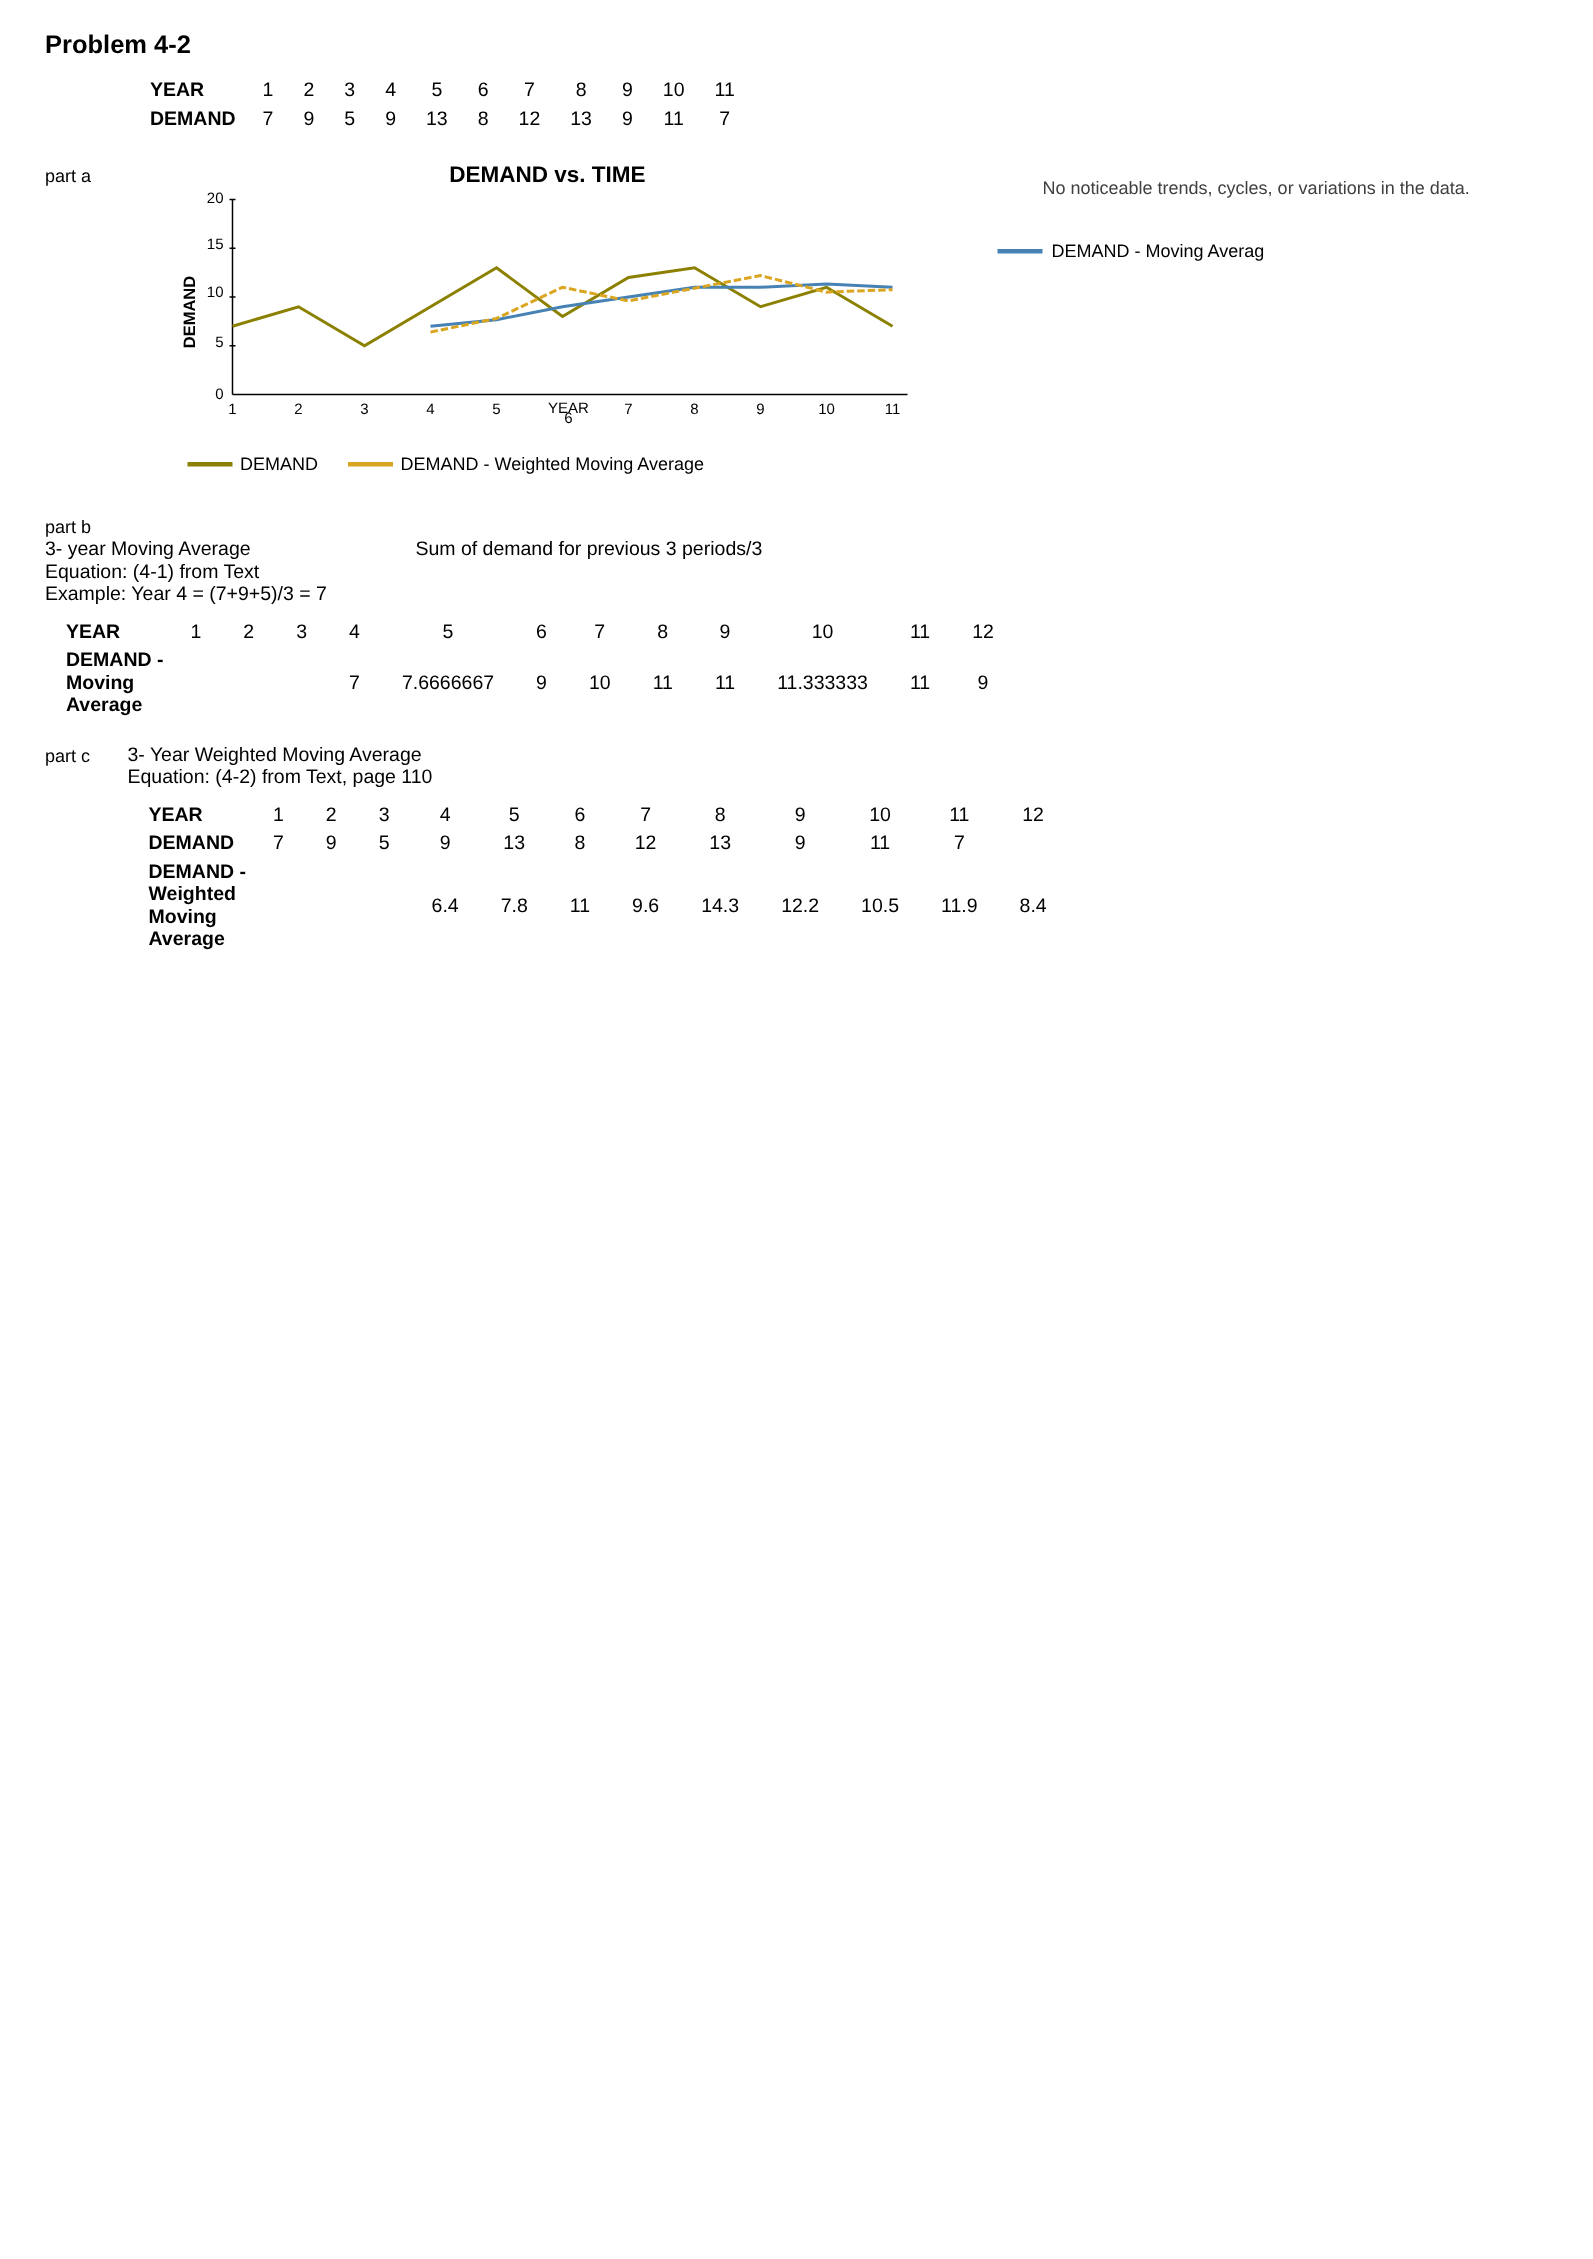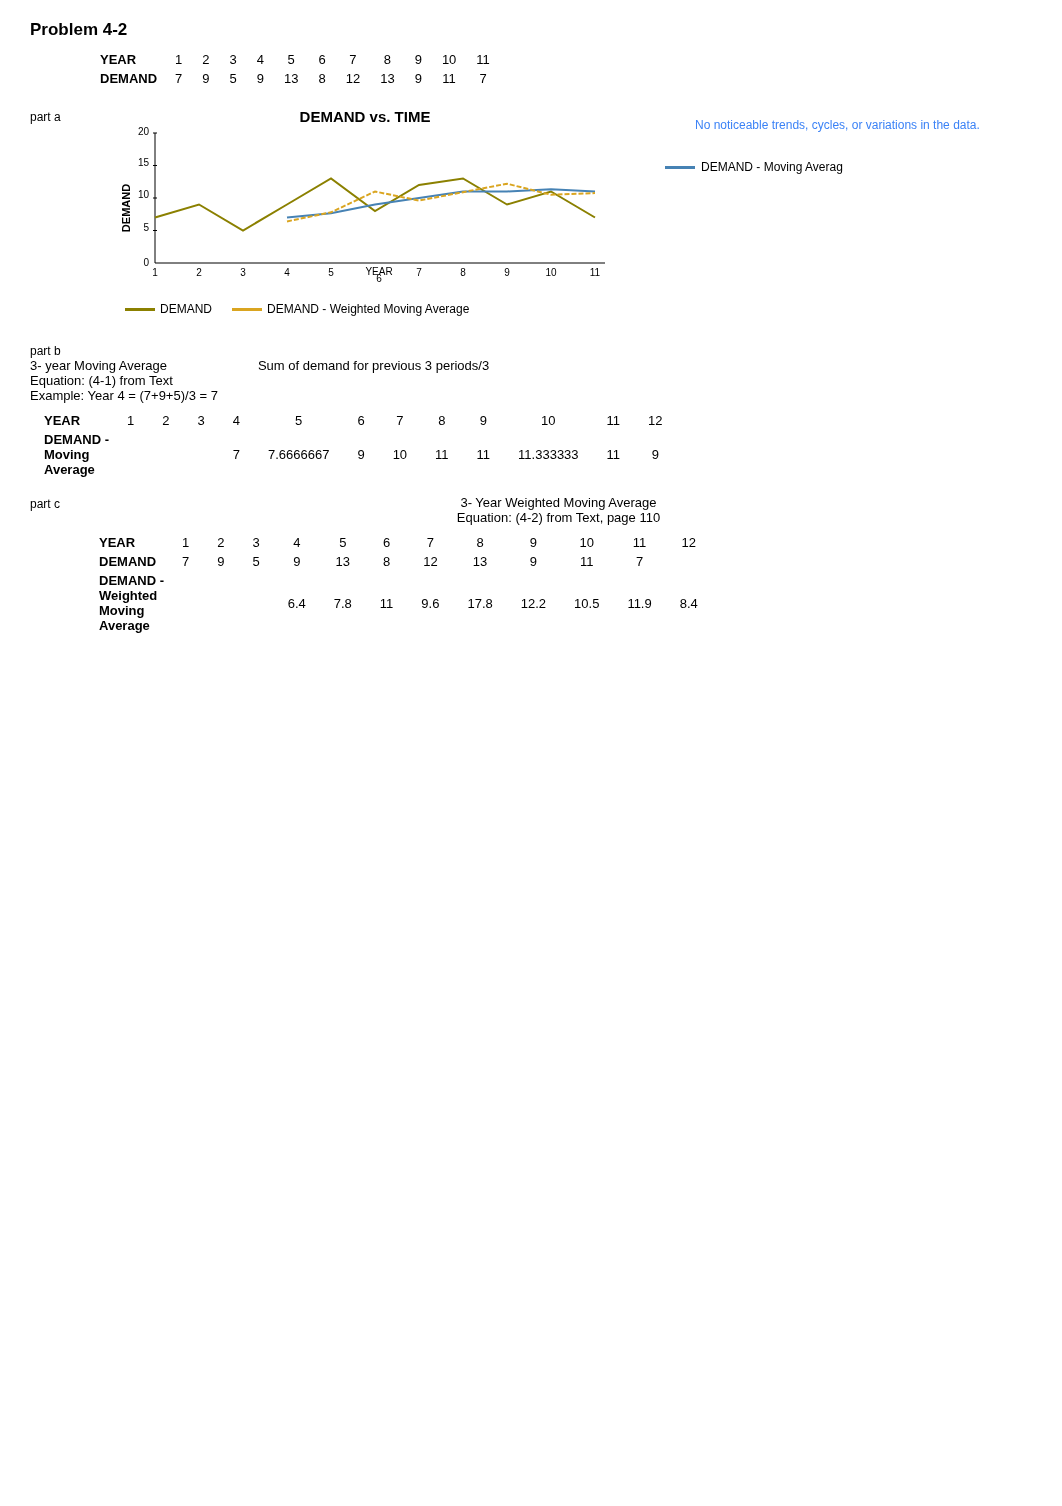--- a/index.html
+++ b/index.html
@@ -90,21 +90,21 @@
     }
     .legend-line.demand { background: #8B8000; }
     .legend-line.weighted { background: #DAA520; }
     .legend-line.moving { background: #4682B4; }
 
     .chart-note {
       font-size: 12px;
       max-width: 380px;
       margin-left: 30px;
       margin-top: 10px;
-      color: #3b82f6;
+      color: #404040;
     }
 
     
     .data-table {
       border-collapse: collapse;
       margin-top: 8px;
       font-size: 13px;
     }
     .data-table td {
       padding: 2px 14px;
@@ -222,21 +222,21 @@
           <span>DEMAND - Moving Averag</span>
         </div>
       </div>
     </div>
   </div>
 </div>
 
 <div class="section-row" style="margin-top:10px;flex-direction:column;">
   <div class="part-label">part b</div>
   <div class="section-content">
-    <div style="display:flex; align-items:flex-start; gap:40px; margin-bottom:8px;">
+    <div style="display:flex; align-items:flex-start; gap:59px; margin-bottom:8px;">
       <div>
         <div>3- year Moving Average</div>
         <div>Equation:  (4-1) from Text</div>
         <div>Example:  Year 4 = (7+9+5)/3 = 7</div>
       </div>
       <div style="margin-top:0;">Sum of demand for previous 3 periods/3</div>
     </div>
     <table class="data-table">
       <tbody>
           <tr>
@@ -274,21 +274,21 @@
         <td>9</td>
       </tr>
     </tbody>
       </table>
   </div>
 </div>
 
 <div class="section-row" style="margin-top:10px;">
   <div class="part-label">part c</div>
   <div class="section-content">
-    <div style="margin-bottom:8px;text-align:center;">
+    <div style="margin-bottom:8px;">
       <div>3- Year Weighted Moving Average</div>
       <div>Equation:  (4-2) from Text, page 110</div>
     </div>
     <table class="data-table">
       <tbody>
           <tr>
         <td class="row-label bold">YEAR</td>
         <td>1</td>
         <td>2</td>
         <td>3</td>
@@ -324,21 +324,21 @@
           <div>Moving</div>
           <div>Average</div>
         </td>
         <td></td>
         <td></td>
         <td></td>
         <td>6.4</td>
         <td>7.8</td>
         <td>11</td>
         <td>9.6</td>
-        <td>17.8</td>
+        <td>14.3</td>
         <td>12.2</td>
         <td>10.5</td>
         <td>11.9</td>
         <td>8.4</td>
       </tr>
     </tbody>
       </table>
   </div>
 </div>
 

